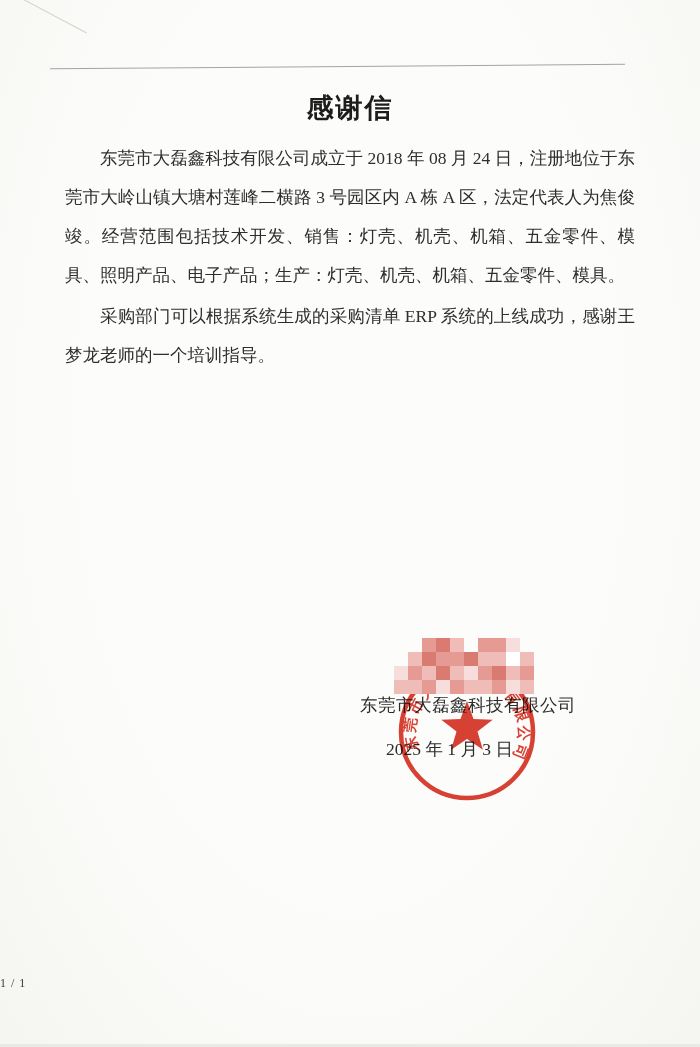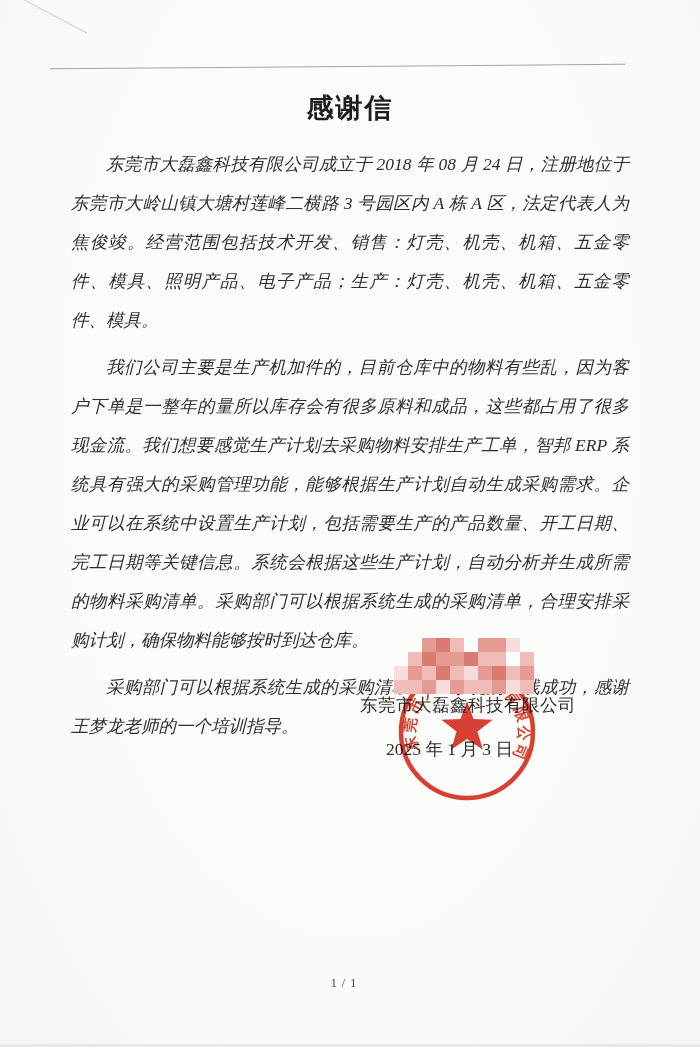--- a/index.html
+++ b/index.html
@@ -25,60 +25,59 @@
     position:absolute;left:0;right:0;top:90px;margin:0;
     text-align:center;
     font-family:Liberation Serif, serif;
     font-size:27px;font-weight:bold;color:#1c1c1c;letter-spacing:2px;
   }
   .body-text{
     position:absolute;left:63px;top:137px;width:574px;
     font-size:17.5px;line-height:39px;color:#2e2e2e;
     text-align:justify;
   }
-  .body-text p{margin:8px;text-indent:2em;font-style:italic;}
+  .body-text p{margin:2px;text-indent:2em;}
   .signature{
     position:absolute;left:360px;top:693px;
     font-size:17.5px;color:#2c2c2c;letter-spacing:.5px;white-space:nowrap;
   }
   .date-line{
     position:absolute;left:386px;top:737px;
     font-size:17.5px;color:#2c2c2c;white-space:nowrap;
   }
   .seal{
     position:absolute;left:392px;top:657px;width:150px;height:150px;
     mix-blend-mode:multiply;opacity:.95;
   }
   .mosaic{
     position:absolute;left:394px;top:638px;width:140px;height:56px;
   }
   .mosaic i{
     position:absolute;width:14px;height:14px;display:block;
   }
   .footer{
-    position:absolute;left:0;right:12px;top:976px;text-align:center;
+    position:absolute;left:0;right:12px;top:976px;text-align:left;
     font-size:12px;color:#3a3a3a;letter-spacing:1px;
   }
   .bottom-edge{
     position:absolute;left:0;right:0;bottom:0;height:3px;background:#e9e9e5;
   }
 </style>
 </head>
 <body>
 
 <div class="page">
 
   <div class="scratch"></div>
   <div class="fold-line"></div>
 
   <h1 class="title">感谢信</h1>
 
   <div class="body-text" id="body-text">
       <p>东莞市大磊鑫科技有限公司成立于 2018 年 08 月 24 日，注册地位于东莞市大岭山镇大塘村莲峰二横路 3 号园区内 A 栋 A 区，法定代表人为焦俊竣。经营范围包括技术开发、销售：灯壳、机壳、机箱、五金零件、模具、照明产品、电子产品；生产：灯壳、机壳、机箱、五金零件、模具。</p>
-      <p>我们公司主要是生产机加件的，目前仓库中的物料有些乱，因为客户下单是一整年的量所以库存会有很多原料和成品，这些都占用了很多现金流。我们想要感觉生产计划去采购物料安排生产工单，智邦 ERP 系统具有强大的采购管理功能，能够根据生产计划自动生成采购需求。企业可以在系统中设置生产计划，包括需要生产的产品数量、开工日期、完工日期等关键信息。系统会根据这些生产计划，自动分析并生成所需的物料采购清单。采购部门可以根据系统生成的采购清单，合理安排采购计划，确保物料能够按时到达仓库。</p>
       <p>采购部门可以根据系统生成的采购清单 ERP 系统的上线成功，感谢王梦龙老师的一个培训指导。</p>
     </div>
 
   <div class="signature">东莞市大磊鑫科技有限公司</div>
   <div class="date-line">2025 年 1 月 3 日</div>
 
   <svg class="seal" viewBox="0 0 150 150">
     <defs>
       <path id="sealArc" d="M 27.9,97 A 52,52 0 1 1 122.1,97" fill="none"></path>
     </defs>

